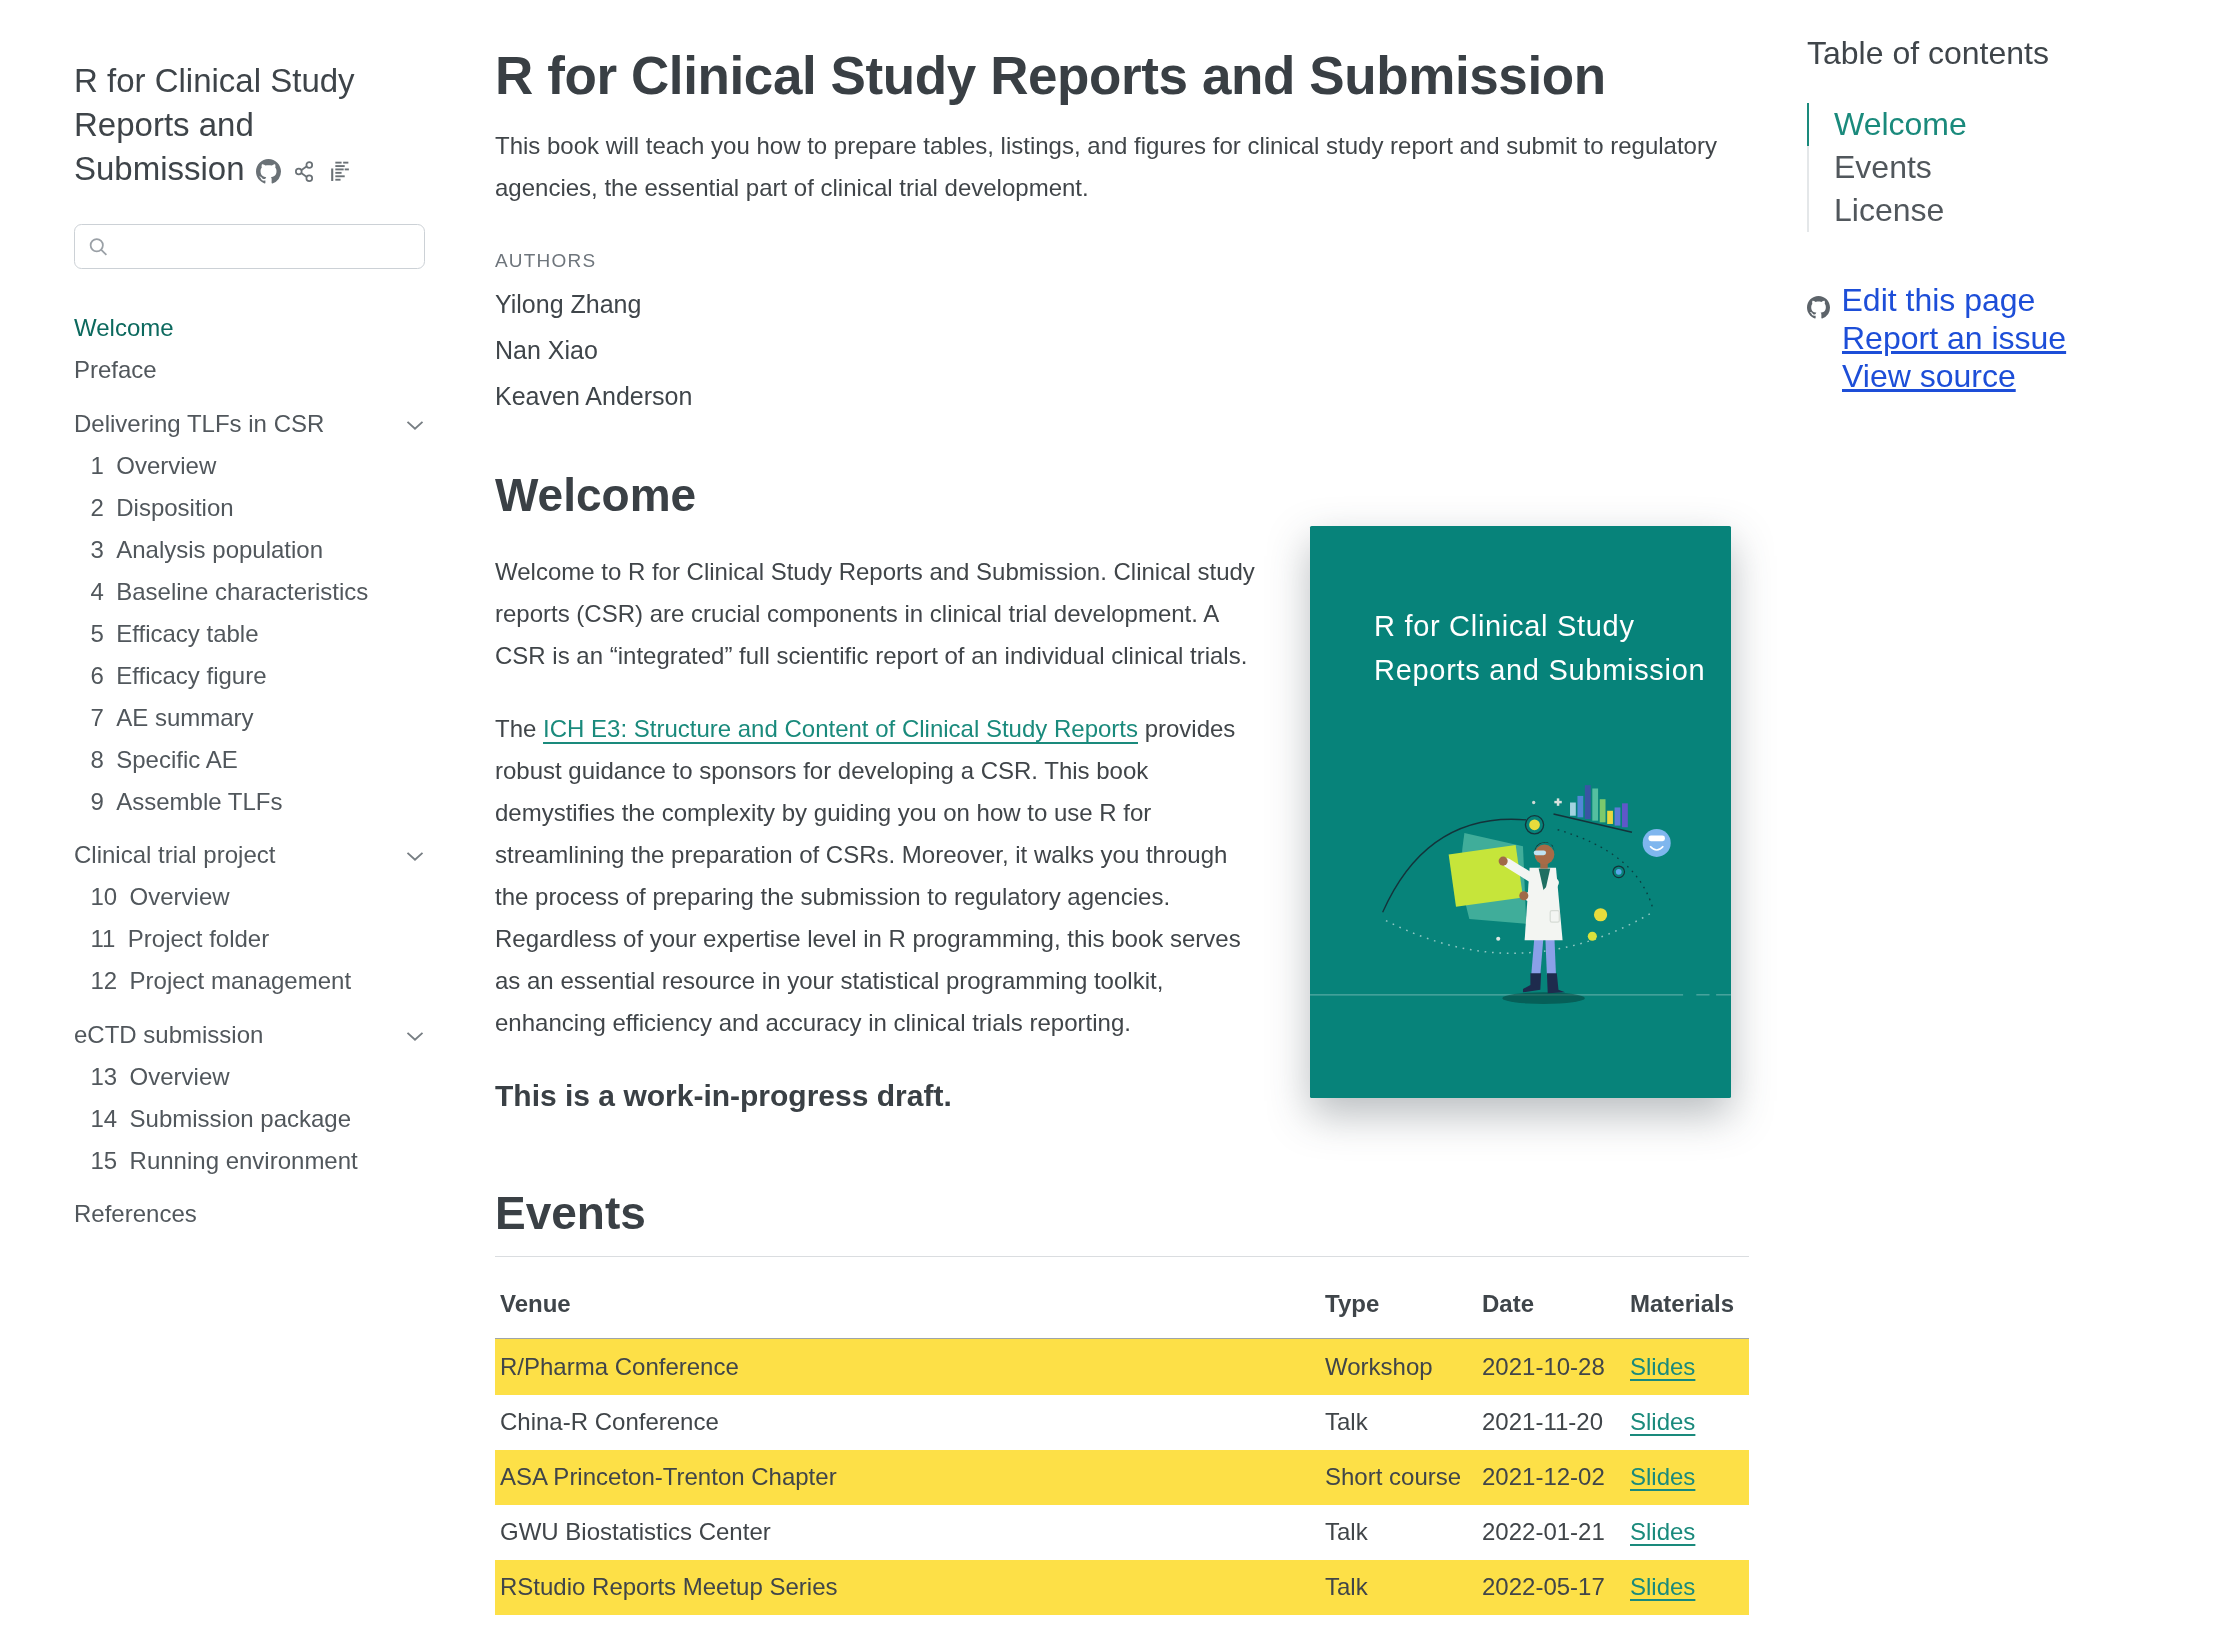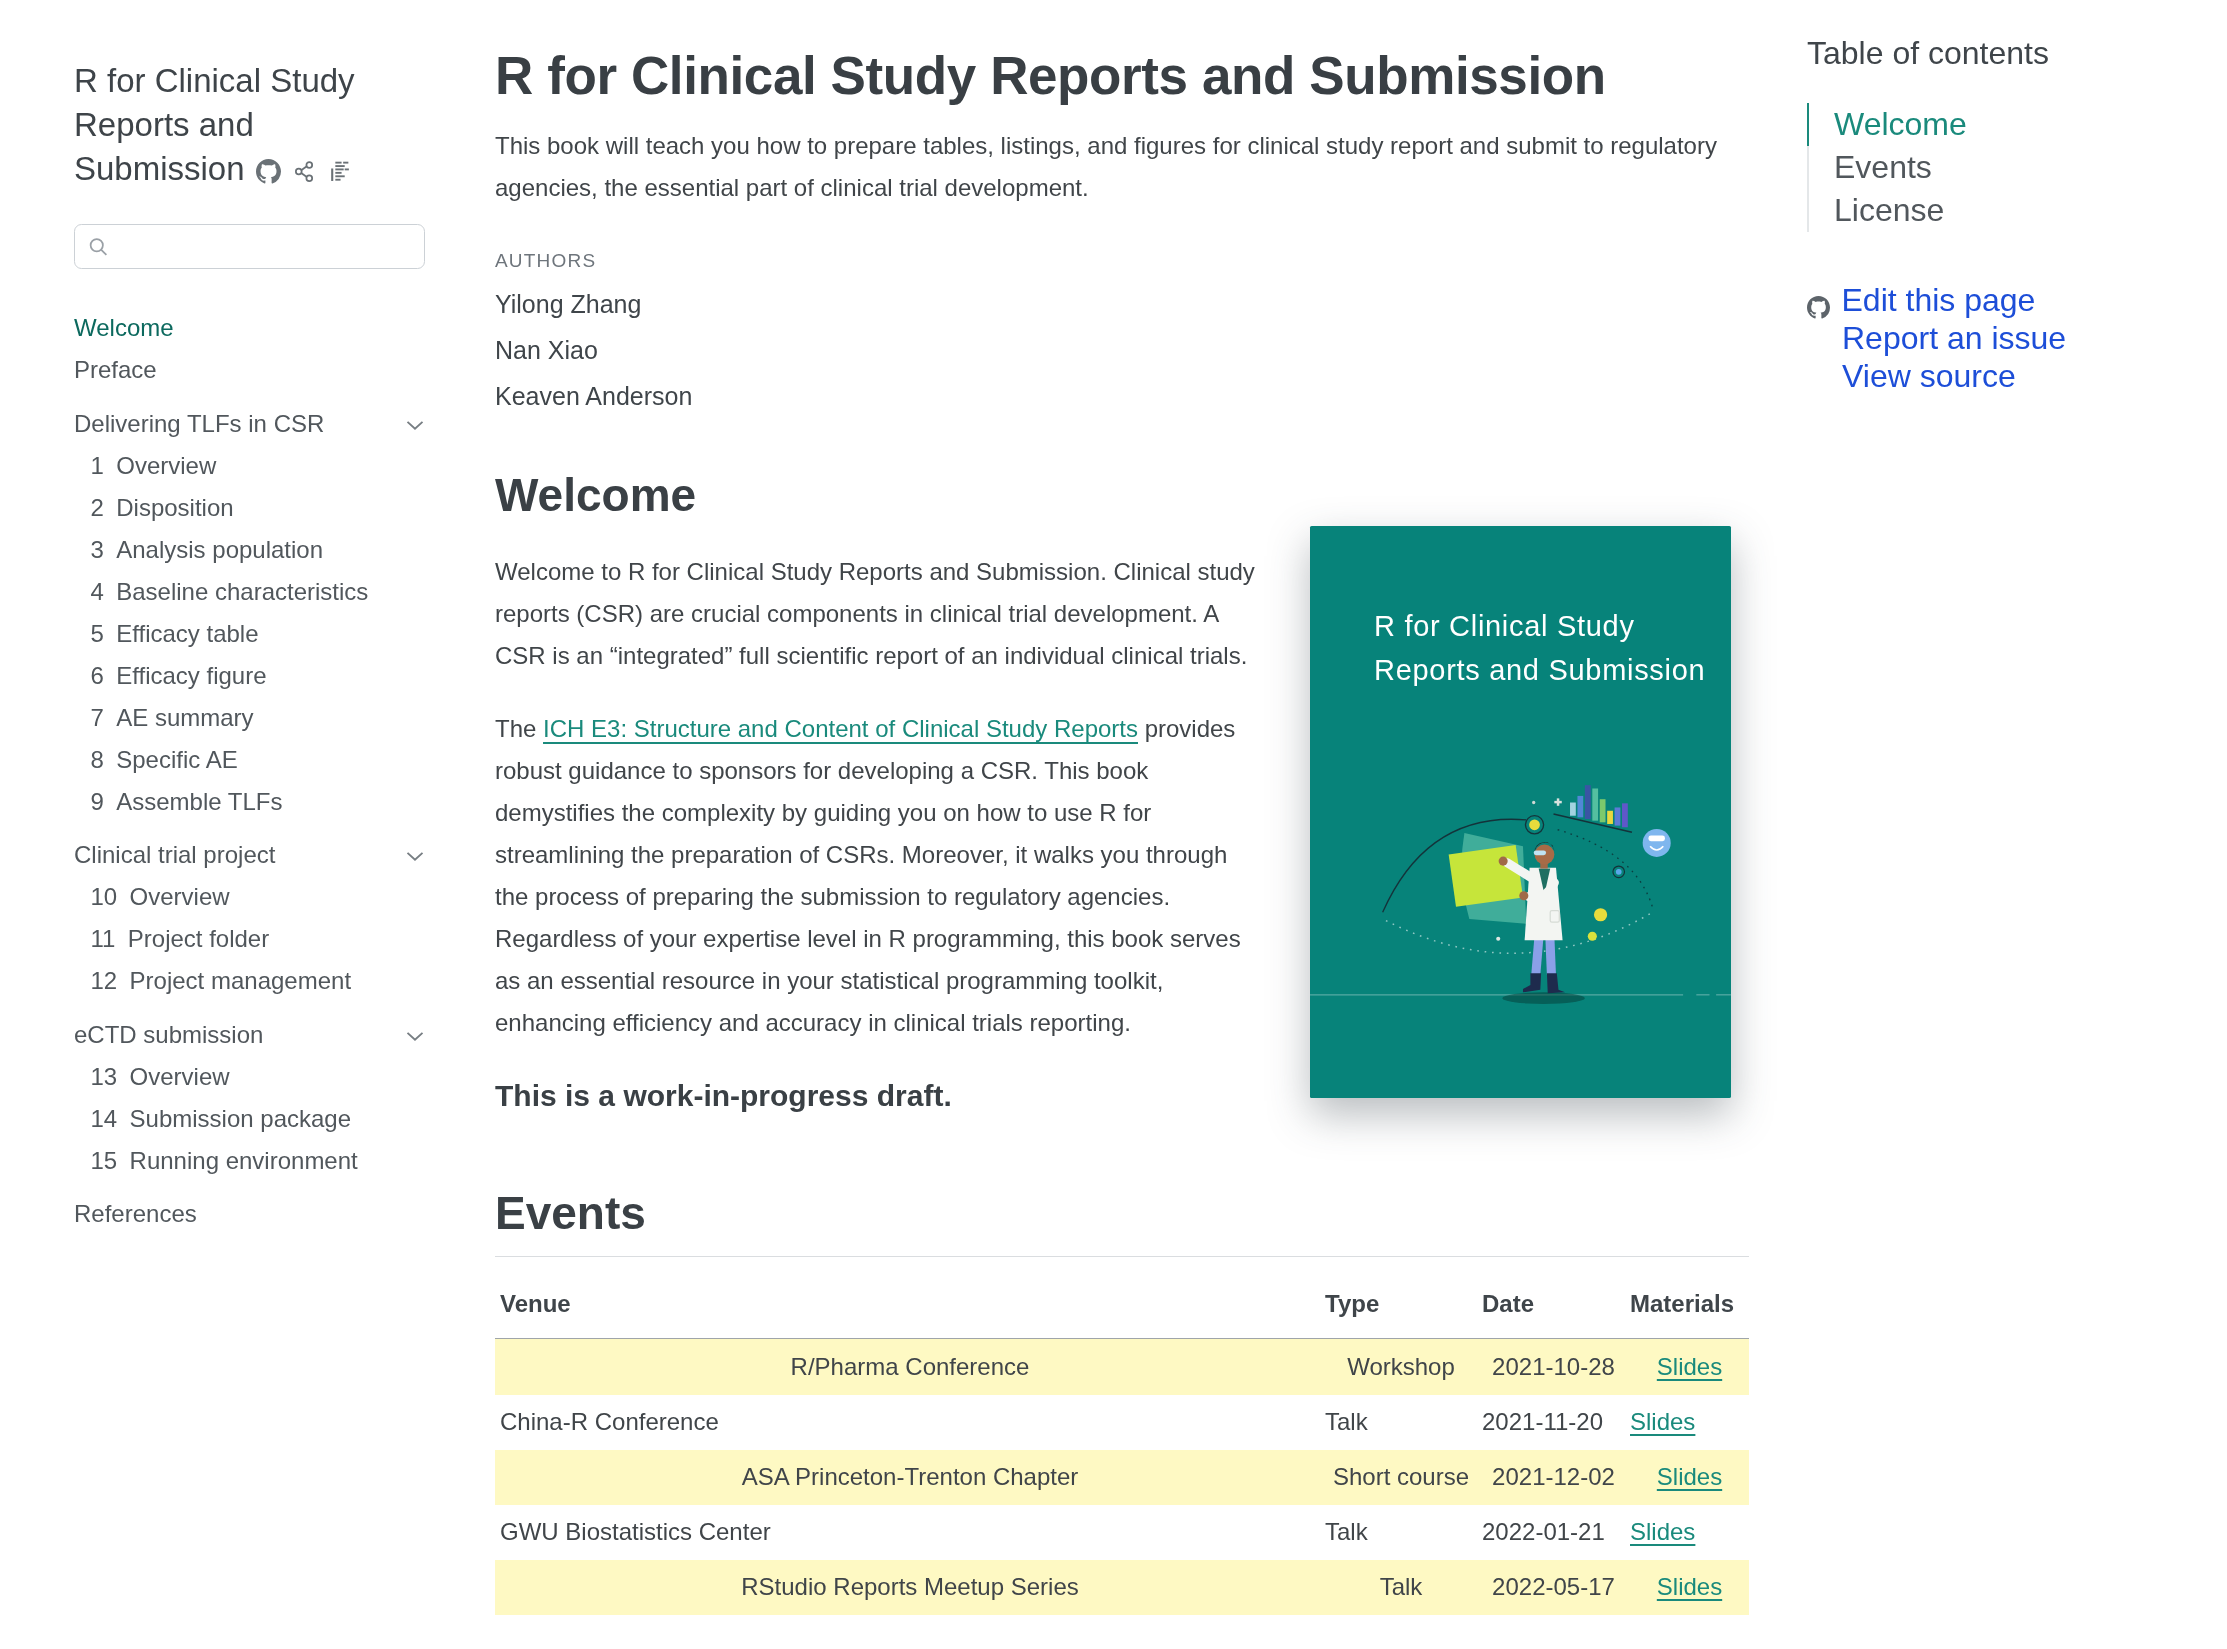--- a/index.html
+++ b/index.html
@@ -34,40 +34,40 @@
   #welcome-h{margin-top:59px;}
   .prose{width:771px;font-size:24px;line-height:42px;color:#404549;}
   .prose p{margin:30px 0 31px;}
   .inline-link{color:#1a8a7c;text-decoration:underline;text-decoration-thickness:1.6px;text-underline-offset:5px;}
   .draft{font-weight:700;color:#3a4045;font-size:30px;margin-top:41px;}
   #events-h{margin-top:71px;}
   .events-hr{border:none;border-top:1.6px solid #dadde0;margin:18px 0 0;width:1254px;}
   table.events{width:1254px;border-collapse:collapse;font-size:24px;color:#404549;table-layout:fixed;}
   table.events th{text-align:left;font-weight:700;color:#3f454a;padding:33px 0 20px 5px;border-bottom:1.6px solid #9fa5aa;}
   table.events td{padding:13.2px 0 14px 5px;}
-  tr.striped{background:#fef9c3;text-align:center;}
+  tr.striped{background:#fde047;}
   .slides-link{color:#1a8a7c;text-decoration:underline;text-decoration-thickness:1.6px;text-underline-offset:4.1px;}
 
   
   .cover{position:absolute;left:1310px;top:526px;width:421px;height:572px;background:#07837a;
          border-radius:1.6px;box-shadow:0 16.5px 41px rgba(55,65,75,.35);}
   .cover svg{position:absolute;left:0;top:0;}
   .cover-title{position:absolute;left:64px;top:78px;font-size:29px;line-height:44px;color:#ffffff;
                font-weight:400;letter-spacing:0.7px;}
 
   
   .toc{position:absolute;left:1807px;top:35px;width:396px;font-size:32px;}
   .toc-heading{color:#3f454a;}
   .toc-nav{margin-top:31px;border-left:2.5px solid #e4e7e9;position:relative;}
   .toc-item{height:43px;display:flex;align-items:center;padding-left:25px;color:#51575c;position:relative;}
   .toc-item.active{color:#1a8a7c;}
   .toc-item.active::before{content:'';position:absolute;left:-2.5px;top:0;bottom:0;width:2.5px;background:#1a8a7c;}
   .toc-links{margin-top:49px;}
   .toc-link{display:flex;align-items:flex-end;gap:11.5px;height:38px;color:#1d4ed8;}
-  .toc-link.no-icon{padding-left:35px;}
+  .toc-link.no-icon{padding-left:35px;text-decoration:underline;}
 </style>
 </head>
 <body>
 
 <div class="page">
 
   <aside class="sidebar">
     <div class="sidebar-title"><span>R for Clinical Study Reports and Submission</span><span class="title-icons">
         <a>
           <svg width="25" height="25" viewBox="0 0 16 16" fill="#6a7176">

